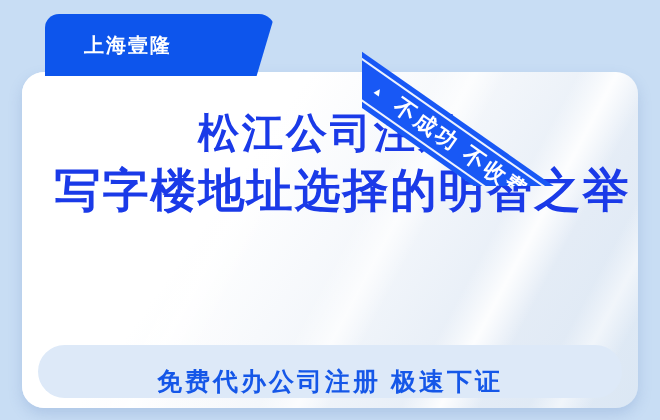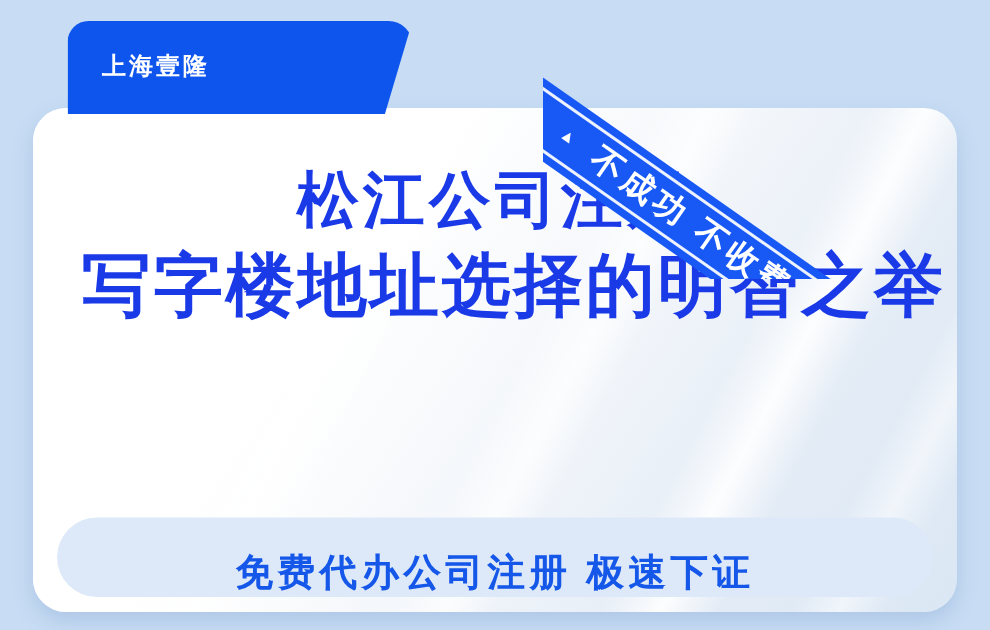--- a/index.html
+++ b/index.html
@@ -44,24 +44,25 @@
     width:230px; height:62px;
     background:#0d55ec;
     border-radius:14px 16px 0 0;
     clip-path: polygon(0 0, 100% 0, 92% 100%, 0 100%);
     display:flex; align-items:center;
     padding-left:23px;
     z-index:4;
   }
   #tab-label {
     color:#ffffff;
-    font-size:16px;
+    font-size:20px;
     font-weight:bold;
     letter-spacing:2px;
     line-height:1;
+    margin-left:16px;
   }
 
   
   #ribbon-wrap {
     position:absolute;
     right:-2px; top:-4px;
     width:300px; height:190px;
     overflow:hidden;
     z-index:6;
     pointer-events:none;

